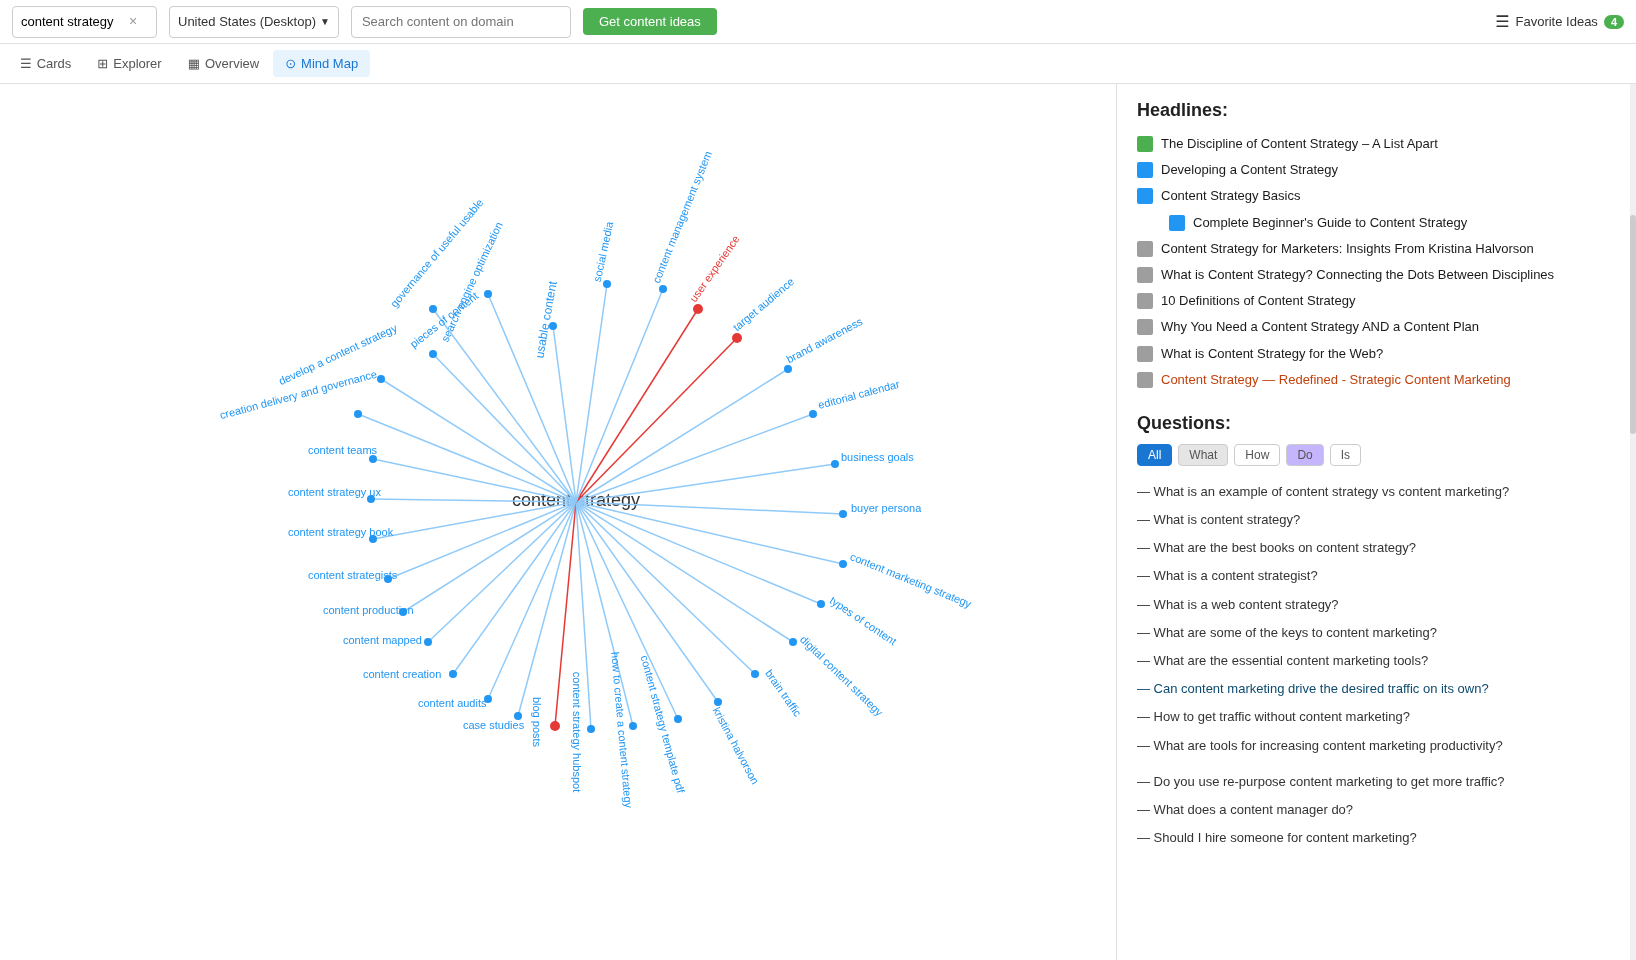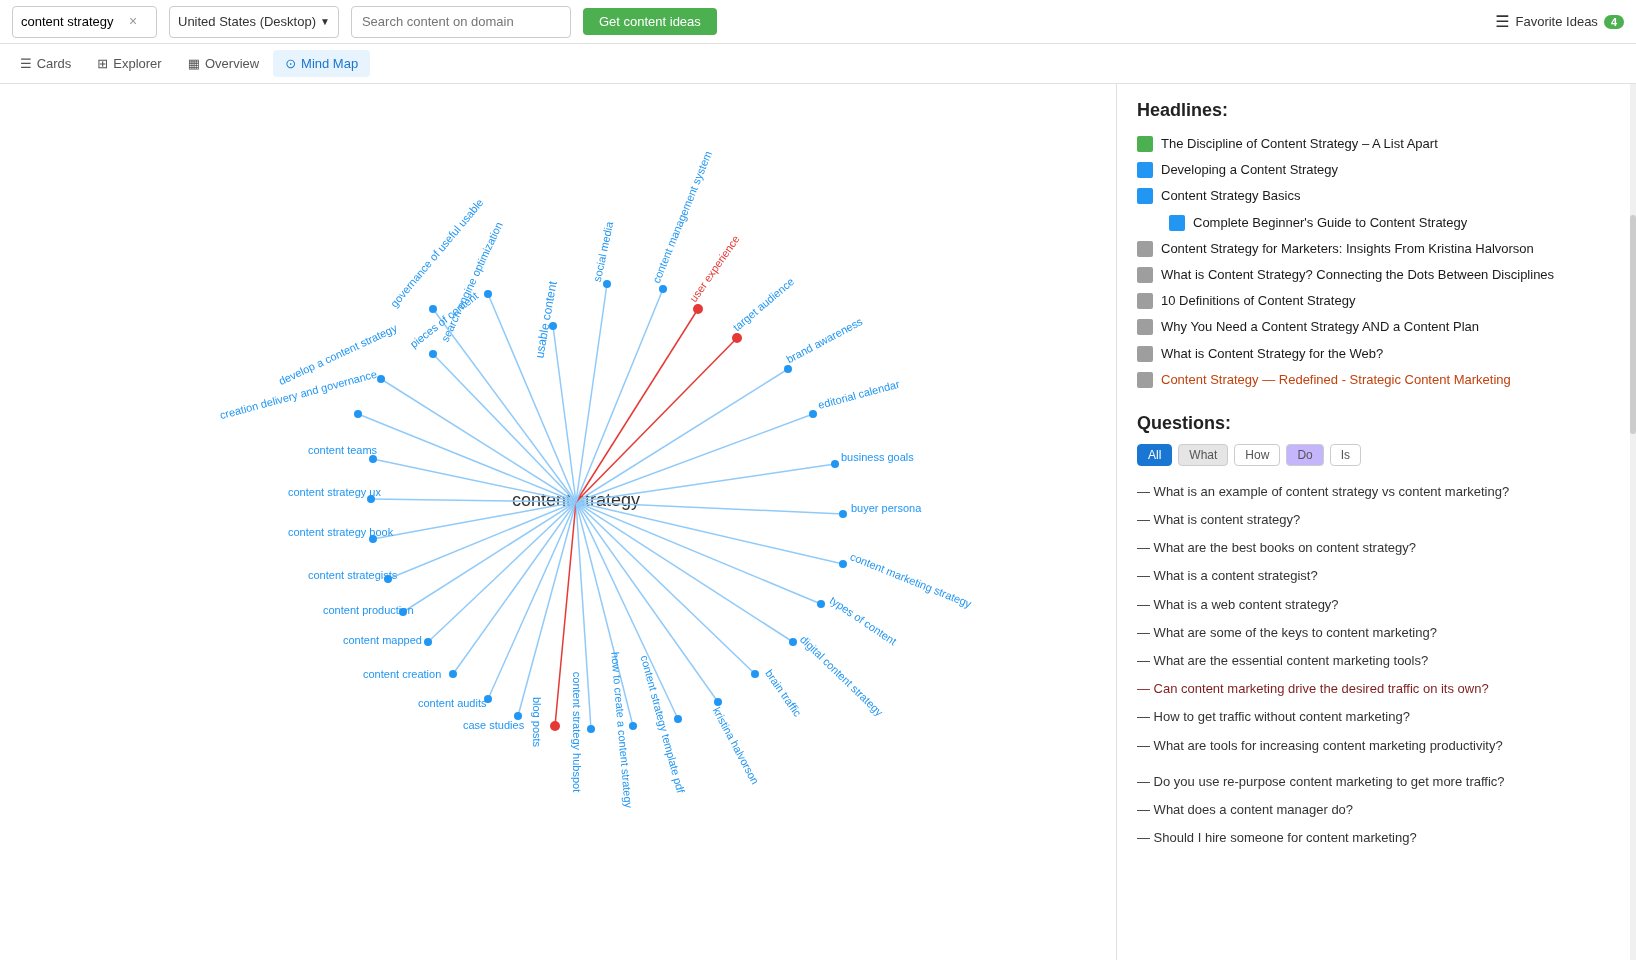--- a/index.html
+++ b/index.html
@@ -339,21 +339,21 @@
         <button style="border:1px solid #ccc;border-radius:4px;padding:3px 10px;font-size:12px;cursor:pointer;background:#fff;color:#555;"><span>Is</span></button>
       </div>
 
       <div style="padding:5px 0;font-size:13px;color:#333;cursor:pointer;line-height:1.4;"><span>— What is an example of content strategy vs content marketing?</span></div>
       <div style="padding:5px 0;font-size:13px;color:#333;cursor:pointer;line-height:1.4;"><span>— What is content strategy?</span></div>
       <div style="padding:5px 0;font-size:13px;color:#333;cursor:pointer;line-height:1.4;"><span>— What are the best books on content strategy?</span></div>
       <div style="padding:5px 0;font-size:13px;color:#333;cursor:pointer;line-height:1.4;"><span>— What is a content strategist?</span></div>
       <div style="padding:5px 0;font-size:13px;color:#333;cursor:pointer;line-height:1.4;"><span>— What is a web content strategy?</span></div>
       <div style="padding:5px 0;font-size:13px;color:#333;cursor:pointer;line-height:1.4;"><span>— What are some of the keys to content marketing?</span></div>
       <div style="padding:5px 0;font-size:13px;color:#333;cursor:pointer;line-height:1.4;"><span>— What are the essential content marketing tools?</span></div>
-      <div style="padding:5px 0;font-size:13px;color:#7f1d1d;cursor:pointer;line-height:1.4;"><span>— Can content marketing drive the desired traffic on its own?</span></div>
+      <div style="padding:5px 0;font-size:13px;color:#0c4a6e;cursor:pointer;line-height:1.4;"><span>— Can content marketing drive the desired traffic on its own?</span></div>
       <div style="padding:5px 0;font-size:13px;color:#333;cursor:pointer;line-height:1.4;"><span>— How to get traffic without content marketing?</span></div>
       <div style="padding:5px 0;font-size:13px;color:#333;cursor:pointer;line-height:1.4;"><span>— What are tools for increasing content marketing productivity?</span></div>
       <div style="padding:5px 0;font-size:13px;color:#333;cursor:pointer;line-height:1.4;margin-top:8px;"><span>— Do you use re-purpose content marketing to get more traffic?</span></div>
       <div style="padding:5px 0;font-size:13px;color:#333;cursor:pointer;line-height:1.4;"><span>— What does a content manager do?</span></div>
       <div style="padding:5px 0;font-size:13px;color:#333;cursor:pointer;line-height:1.4;"><span>— Should I hire someone for content marketing?</span></div>
     </div>
 
     <div style="position:absolute;right:0;top:0;width:6px;height:100%;background:#f0f0f0;">
       <div style="position:absolute;right:0;top:15%;width:6px;height:25%;background:#ccc;border-radius:3px;"></div>
     </div>

